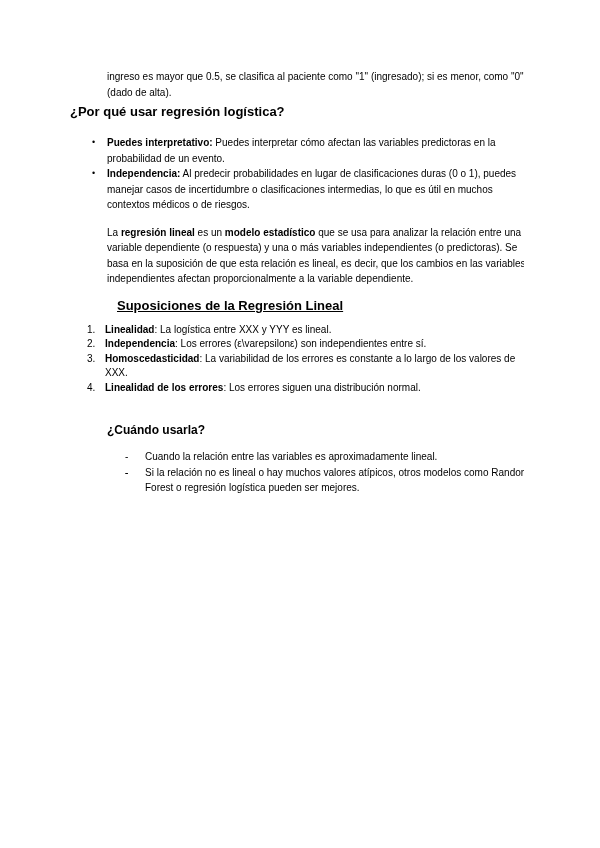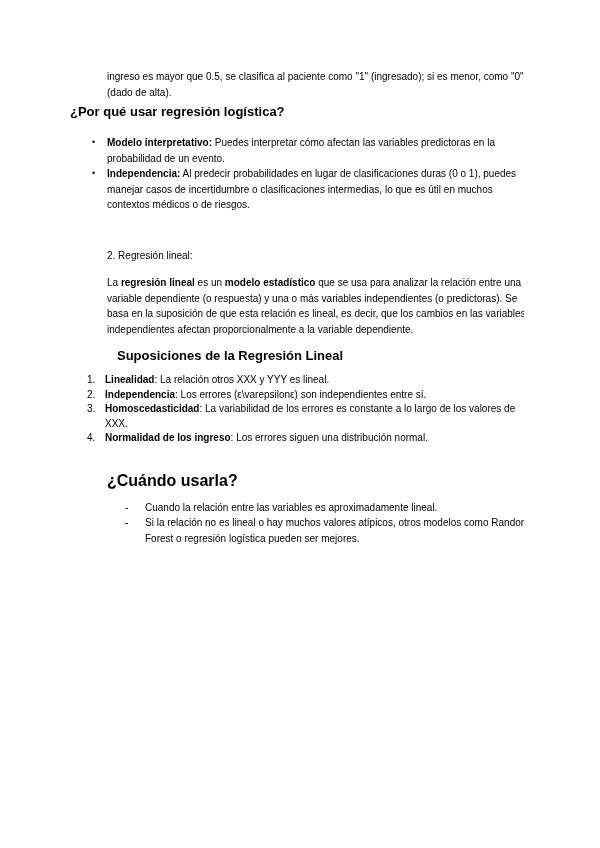--- a/index.html
+++ b/index.html
@@ -33,33 +33,33 @@
   ul.bullets .marker {
     position: absolute; left: 22px; top: 0;
     font-size: 9px;
   }
 
   p.linear-label { margin-top: 35px; }
   p.linear-par { margin-top: 12px; }
 
   h3.assumptions {
     font-size: 13px; line-height: 16px; font-weight: 700;
-    margin-top: 11px; margin-left: 47px;
+    margin-top: 11px; margin-left: 47px; text-decoration: underline;
   }
 
   ol.assumptions-list {
     list-style: none; padding: 0;
     margin-top: 9px;
     font-size: 10px; line-height: 14.5px;
   }
   ol.assumptions-list li { position: relative; padding-left: 35px; width: 428px; }
   ol.assumptions-list .num { position: absolute; left: 17px; top: 0; }
 
   h3.when {
-    font-size: 16px; line-height: 16px; font-weight: 700;
+    font-size: 12px; line-height: 16px; font-weight: 700;
     margin-top: 27px; margin-left: 37px;
   }
 
   ul.dashes {
     list-style: none; padding: 0;
     margin-top: 11px;
     font-size: 10px; line-height: 15.5px;
   }
   ul.dashes li { position: relative; padding-left: 75px; width: 388px; }
   ul.dashes .marker { position: absolute; left: 55px; top: 0; }
@@ -72,50 +72,49 @@
 <div class="page">
   <div class="content">
 
     <p class="body indent intro">ingreso es mayor que 0.5, se clasifica al paciente como "1" (ingresado); si es menor, como "0" (dado de alta).</p>
 
     <h2 class="why">¿Por qué usar regresión logística?</h2>
 
     <ul class="bullets">
       <li>
         <span class="marker">•</span>
-        <b>Modelo interpretativo:</b><span> Puedes interpretar cómo afectan las variables predictoras en la probabilidad de un evento.</span>
+        <b>Puedes interpretativo:</b><span> Puedes interpretar cómo afectan las variables predictoras en la probabilidad de un evento.</span>
       </li>
       <li>
         <span class="marker">•</span>
         <b>Independencia:</b><span> Al predecir probabilidades en lugar de clasificaciones duras (0 o 1), puedes manejar casos de incertidumbre o clasificaciones intermedias, lo que es útil en muchos contextos médicos o de riesgos.</span>
       </li>
     </ul>
 
-    <p class="body indent linear-label">2. Regresión lineal:</p>
 
     <p class="body indent linear-par"><span>La </span><b>regresión lineal</b><span> es un </span><b>modelo estadístico</b><span> que se usa para analizar la relación entre una variable dependiente (o respuesta) y una o más variables independientes (o predictoras). Se basa en la suposición de que esta relación es lineal, es decir, que los cambios en las variables independientes afectan proporcionalmente a la variable dependiente.</span></p>
 
     <h3 class="assumptions">Suposiciones de la Regresión Lineal</h3>
 
     <ol class="assumptions-list">
       <li>
         <span class="num">1.</span>
-        <b>Linealidad</b><span>: </span><span>La relación otros XXX y YYY es lineal.</span>
+        <b>Linealidad</b><span>: </span><span>La logística entre XXX y YYY es lineal.</span>
       </li>
       <li>
         <span class="num">2.</span>
         <b>Independencia</b><span>: </span><span>Los errores (ε\varepsilonε) son independientes entre sí.</span>
       </li>
       <li>
         <span class="num">3.</span>
         <b>Homoscedasticidad</b><span>: </span><span>La variabilidad de los errores es constante a lo largo de los valores de XXX.</span>
       </li>
       <li>
         <span class="num">4.</span>
-        <b>Normalidad de los ingreso</b><span>: </span><span>Los errores siguen una distribución normal.</span>
+        <b>Linealidad de los errores</b><span>: </span><span>Los errores siguen una distribución normal.</span>
       </li>
     </ol>
 
     <h3 class="when">¿Cuándo usarla?</h3>
 
     <ul class="dashes">
       <li>
         <span class="marker">-</span>
         <span>Cuando la relación entre las variables es aproximadamente lineal.</span>
       </li>

